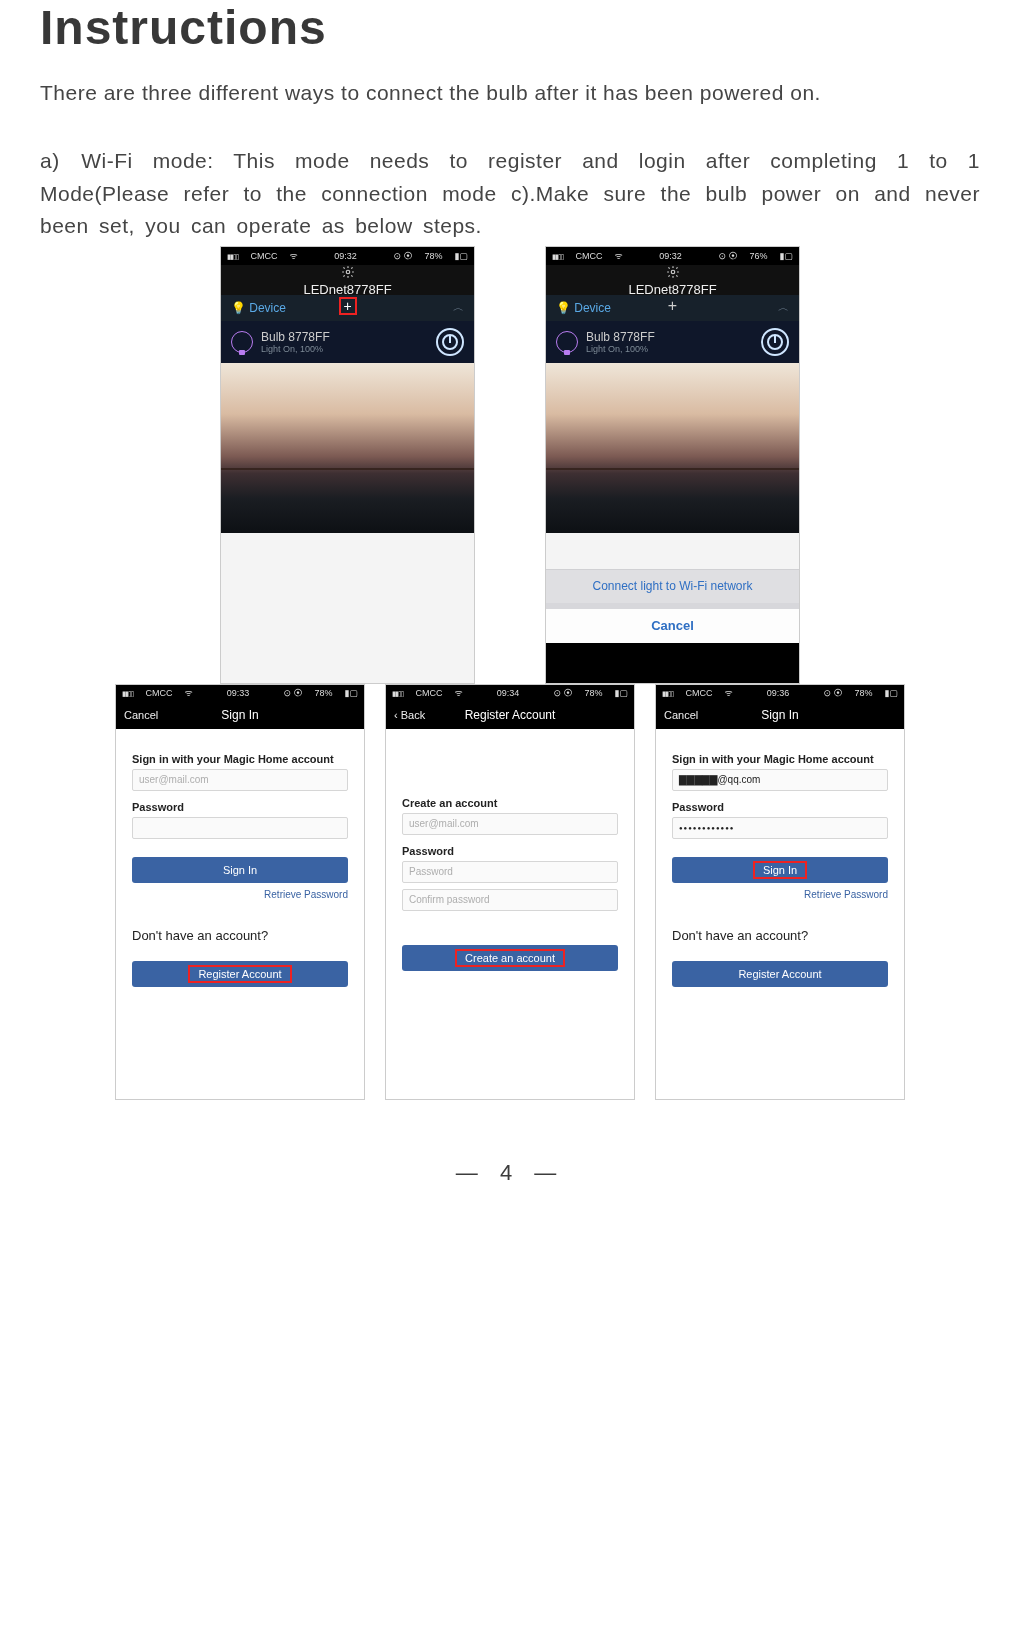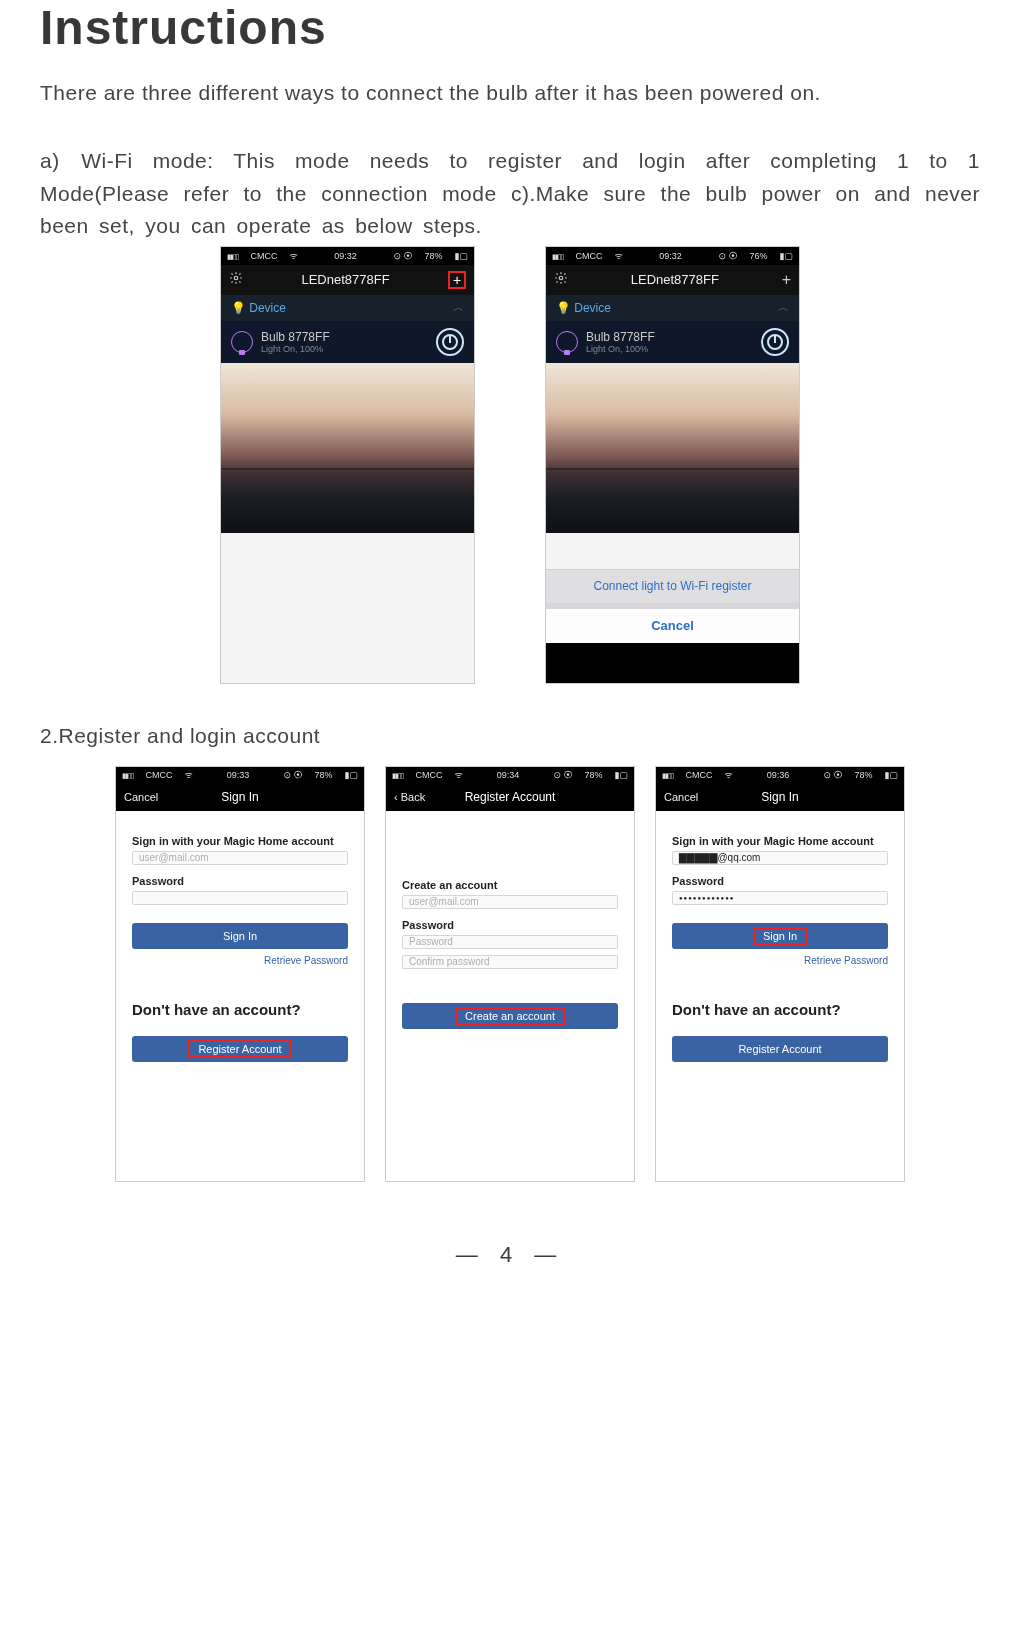--- a/index.html
+++ b/index.html
@@ -8,21 +8,21 @@
   h1 { font-weight: 700; font-size: 48px; letter-spacing: 1px; color:#383838; margin-bottom: 26px; }
   .intro { font-size: 21px; letter-spacing: 0.5px; margin-bottom: 40px; color:#454545;}
   .para-a { font-size: 21px; line-height:1.55; color:#454545; text-align:justify; letter-spacing:0.5px; margin-bottom:3px; word-spacing: 4px;}
   .step { font-size: 21px; color:#454545; letter-spacing:0.5px; margin-bottom:15px;}
   .step2 { font-size: 21px; color:#454545; letter-spacing:0.5px; margin: 40px 0 18px 0;}
   .row1 { display:flex; justify-content:center; gap:70px; }
   .row2 { display:flex; justify-content:center; gap:20px; margin-top:0; }
   
   .phoneAB { width:255px; border:1px solid #ccc; background:#000; }
   .statusbar { height:18px; background:#000; color:#ddd; font-size:9px; display:flex; justify-content:space-between; align-items:center; padding:0 6px;}
-  .appbar { height:30px; background:#111; color:#eee; display:flex; align-items:center; justify-content:space-between; padding:0 8px; font-size:13px;}
+  .appbar { height:30px; background:#111; color:#eee; display:flex; align-items:center; justify-content:space-between; padding:0 8px; font-size:13px;flex-direction:column;}
   .plus { width:18px; height:18px; border:2px solid #e22; color:#fff; display:flex; align-items:center; justify-content:center; font-size:14px; line-height:1;}
   .plusB { color:#ccc; font-size:16px;}
   .devicerow { height:26px; background:#17212b; color:#5aa9e6; display:flex; align-items:center; justify-content:space-between; padding:12px 10px; font-size:12px;}
   .chev { color:#6b7c8c; font-size:11px;}
   .bulbrow { height:42px; background:#0f172a; display:flex; align-items:center; padding:0 10px; color:#ccc; font-size:12px;}
   .bulbicon { width:22px; height:22px; border-radius:50%; border:1.5px solid #b87cf0; margin-right:8px; position:relative;}
   .bulbicon::after{content:"";position:absolute;left:50%;bottom:-3px;width:6px;height:5px;background:#b87cf0;transform:translateX(-50%);border-radius:1px;}
   .bulbtext { flex:1;}
   .bulbtext .sub{font-size:9px;color:#7d8a96;}
   .powerbtn { width:28px;height:28px;border-radius:50%;border:2px solid #cfe6ff;display:flex;align-items:center;justify-content:center;}
@@ -37,27 +37,27 @@
   .sheetbtn { height:34px; display:flex; align-items:center; justify-content:center; color:#2f6fc3; font-size:12px; border-top:1px solid #d0d0d3;}
   .sheetgap { height:6px; background:#d7d7db;}
   .sheetcancel { height:34px; display:flex; align-items:center; justify-content:center; color:#2f6fc3; font-size:13px; background:#fdfdfd; font-weight:600;}
   
   .phoneC { width:250px; border:1px solid #ccc; background:#fff;}
   .statusbar2 { height:16px; background:#000; color:#ddd; font-size:9px; display:flex; justify-content:space-between; align-items:center; padding:0 6px;}
   .navbar { height:28px; background:#000; color:#fff; display:flex; align-items:center; justify-content:center; font-size:12px; position:relative;}
   .navleft { position:absolute; left:8px; color:#eee; font-size:11px;}
   .formarea { padding:14px 16px 0 16px; height:370px; background:#fff;}
   .lbl { font-size:11px; font-weight:600; color:#222; margin:10px 0 4px 0;}
-  .inpt { width:100%; height:14px; border:1px solid #d6d6d6; border-radius:2px; background:#fafafa; font-size:10px; color:#aeaeae; padding:0 6px; display:flex; align-items:center;}
+  .inpt { width:100%; height:22px; border:1px solid #d6d6d6; border-radius:2px; background:#fafafa; font-size:10px; color:#aeaeae; padding:0 6px; display:flex; align-items:center;}
   .inptval { color:#222;}
   .btnblue { width:100%; height:26px; background:#3a63a3; color:#fff; font-size:11px; display:flex; align-items:center; justify-content:center; border-radius:3px; margin-top:18px;}
   .btnblue.redbox { position:relative;}
   .btnblue.redbox .innerred { border:2px solid #e22; padding: 1px 8px;}
   .link { text-align:right; font-size:10px; color:#3a63a3; margin-top:6px;}
-  .q { font-size:15px; font-weight:700; color:#222; margin-top:35px;}
+  .q { font-size:13px; font-weight:400; color:#222; margin-top:28px;}
   .pagenum { text-align:center; font-size:22px; color:#3c3c3c; letter-spacing:8px; margin-top:60px;}
   .sb-left,.sb-right{display:flex;gap:12px;align-items:center;}
   .bars::before{content:"▮▮▯▯";font-size:7px;letter-spacing:-1px;}
   svg.gear-svg{width:14px;height:14px;}
 </style>
 </head>
 <body>
 
 <div class="page">
   <h1>Instructions</h1>
@@ -142,28 +142,27 @@
           <div>Bulb 8778FF</div>
           <div class="sub">Light On, 100%</div>
         </span>
         <span class="powerbtn"></span>
       </div>
       <div class="sunset">
           <div class="horizon"></div>
         </div>
       <div class="bottomfill"></div>
       <div class="sheet">
-        <div class="sheetbtn">Connect light to Wi-Fi register</div>
+        <div class="sheetbtn">Connect light to Wi-Fi network</div>
       </div>
       <div class="sheetgap"></div>
       <div class="sheetcancel">Cancel</div>
     </div>
   </div>
 
-  <p class="step2">2.Register and login account</p>
 
   <div class="row2">
 
     <div class="phoneC">
       <div class="statusbar2">
         <span class="sb-left">
             <span class="bars"></span>
             <span>CMCC</span>
             <span>ᯤ</span>
           </span>

